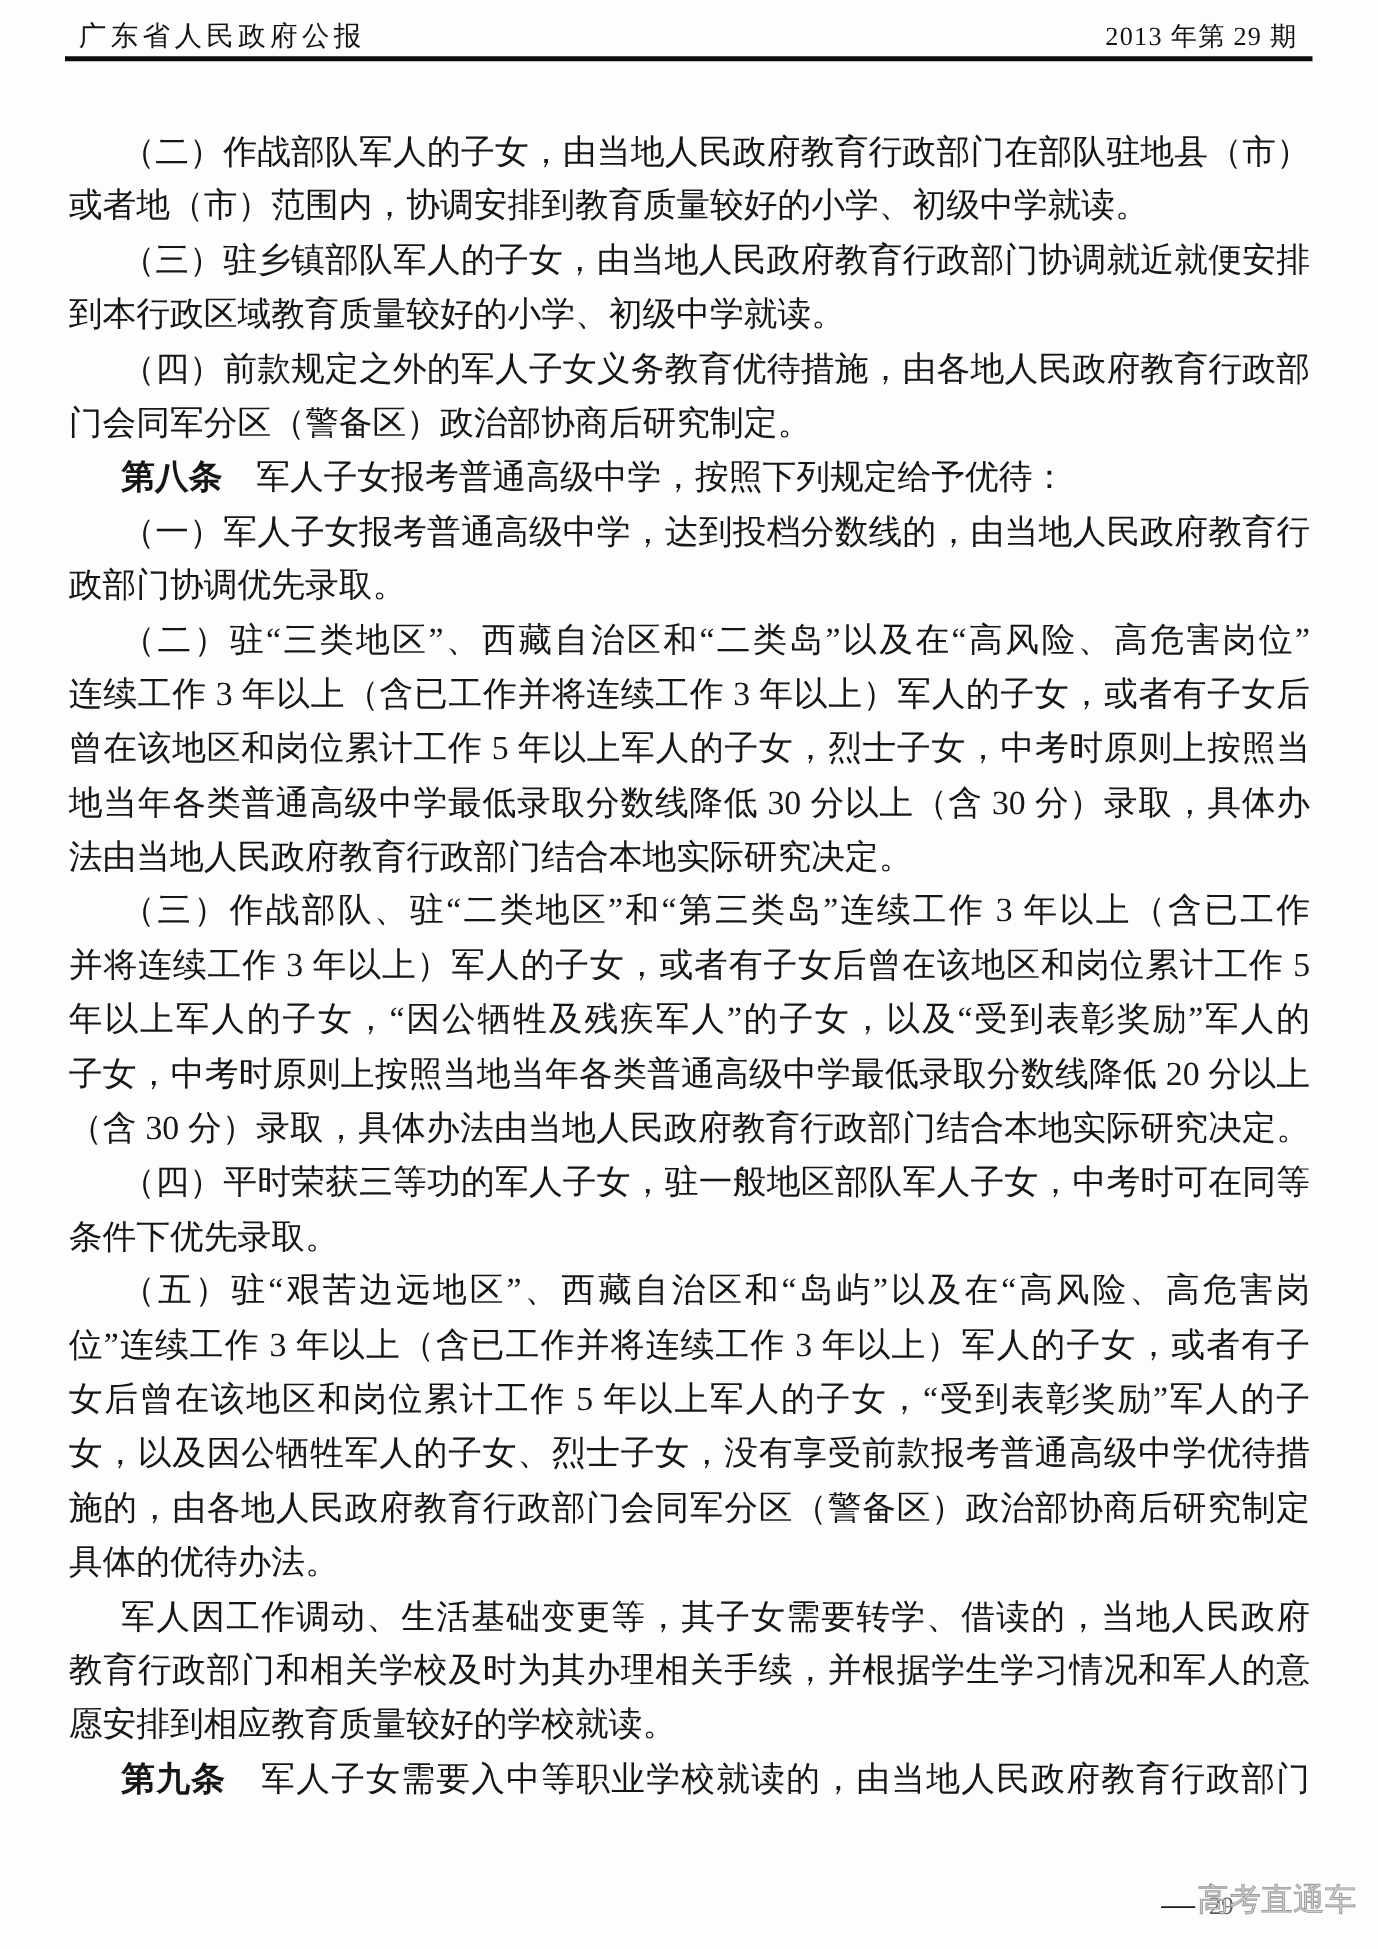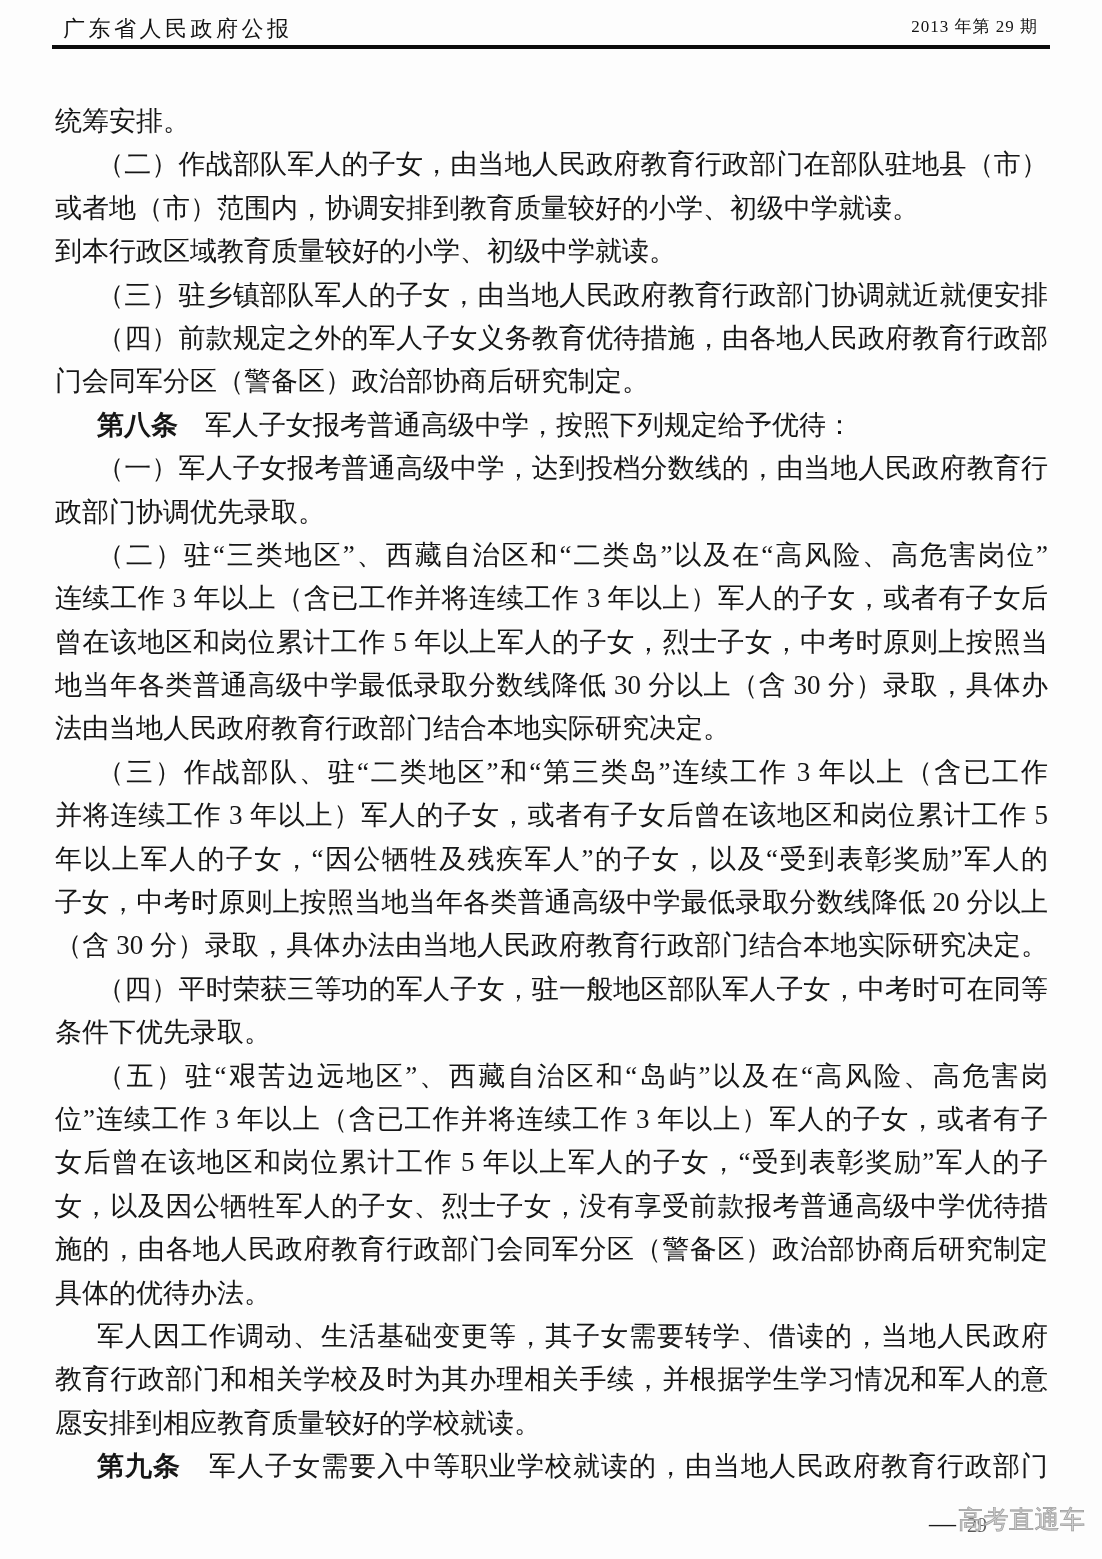--- a/index.html
+++ b/index.html
@@ -12,21 +12,21 @@
     color: #161616;
     overflow: hidden;
   }
   .page-header { position: absolute; top: 0; left: 0; width: 1102px; height: 50px; }
   .journal-title {
     position: absolute; left: 63px; top: 14px;
     font-size: 22px; letter-spacing: 3.5px; color: #131313; white-space: nowrap;
   }
   .issue-label {
     position: absolute; right: 64px; top: 15px;
-    font-size: 17px; letter-spacing: 1px; color: #131313; white-space: nowrap;
+    font-size: 21px; letter-spacing: 1px; color: #131313; white-space: nowrap;
   }
   .header-rule {
     position: absolute; left: 52px; top: 45px;
     width: 998px; height: 4px; background: #0c0c0c;
   }
   .doc-body {
     position: absolute; left: 55px; top: 100px; width: 993px;
   }
   .line {
     height: 43.4px; line-height: 43.4px;
@@ -53,25 +53,24 @@
 </head>
 <body>
 
 <header class="page-header">
   <div class="journal-title">广东省人民政府公报</div>
   <div class="issue-label">2013 年第 29 期</div>
   <div class="header-rule"></div>
 </header>
 
 <main class="doc-body">
-    <div class="line"><span>统筹安排。</span></div>
     <div class="line indent fill"><span>（二）作战部队军人的子女，由当地人民政府教育行政部门在部队驻地县（市）</span></div>
     <div class="line"><span>或者地（市）范围内，协调安排到教育质量较好的小学、初级中学就读。</span></div>
+    <div class="line indent fill"><span>（三）驻乡镇部队军人的子女，由当地人民政府教育行政部门协调就近就便安排</span></div>
     <div class="line"><span>到本行政区域教育质量较好的小学、初级中学就读。</span></div>
-    <div class="line indent fill"><span>（三）驻乡镇部队军人的子女，由当地人民政府教育行政部门协调就近就便安排</span></div>
     <div class="line indent fill"><span>（四）前款规定之外的军人子女义务教育优待措施，由各地人民政府教育行政部</span></div>
     <div class="line"><span>门会同军分区（警备区）政治部协商后研究制定。</span></div>
     <div class="line indent"><span class="art">第八条</span><span>　军人子女报考普通高级中学，按照下列规定给予优待：</span></div>
     <div class="line indent fill"><span>（一）军人子女报考普通高级中学，达到投档分数线的，由当地人民政府教育行</span></div>
     <div class="line"><span>政部门协调优先录取。</span></div>
     <div class="line indent fill"><span>（二）驻“三类地区”、西藏自治区和“二类岛”以及在“高风险、高危害岗位”</span></div>
     <div class="line fill"><span>连续工作 3 年以上（含已工作并将连续工作 3 年以上）军人的子女，或者有子女后</span></div>
     <div class="line fill"><span>曾在该地区和岗位累计工作 5 年以上军人的子女，烈士子女，中考时原则上按照当</span></div>
     <div class="line fill"><span>地当年各类普通高级中学最低录取分数线降低 30 分以上（含 30 分）录取，具体办</span></div>
     <div class="line"><span>法由当地人民政府教育行政部门结合本地实际研究决定。</span></div>

